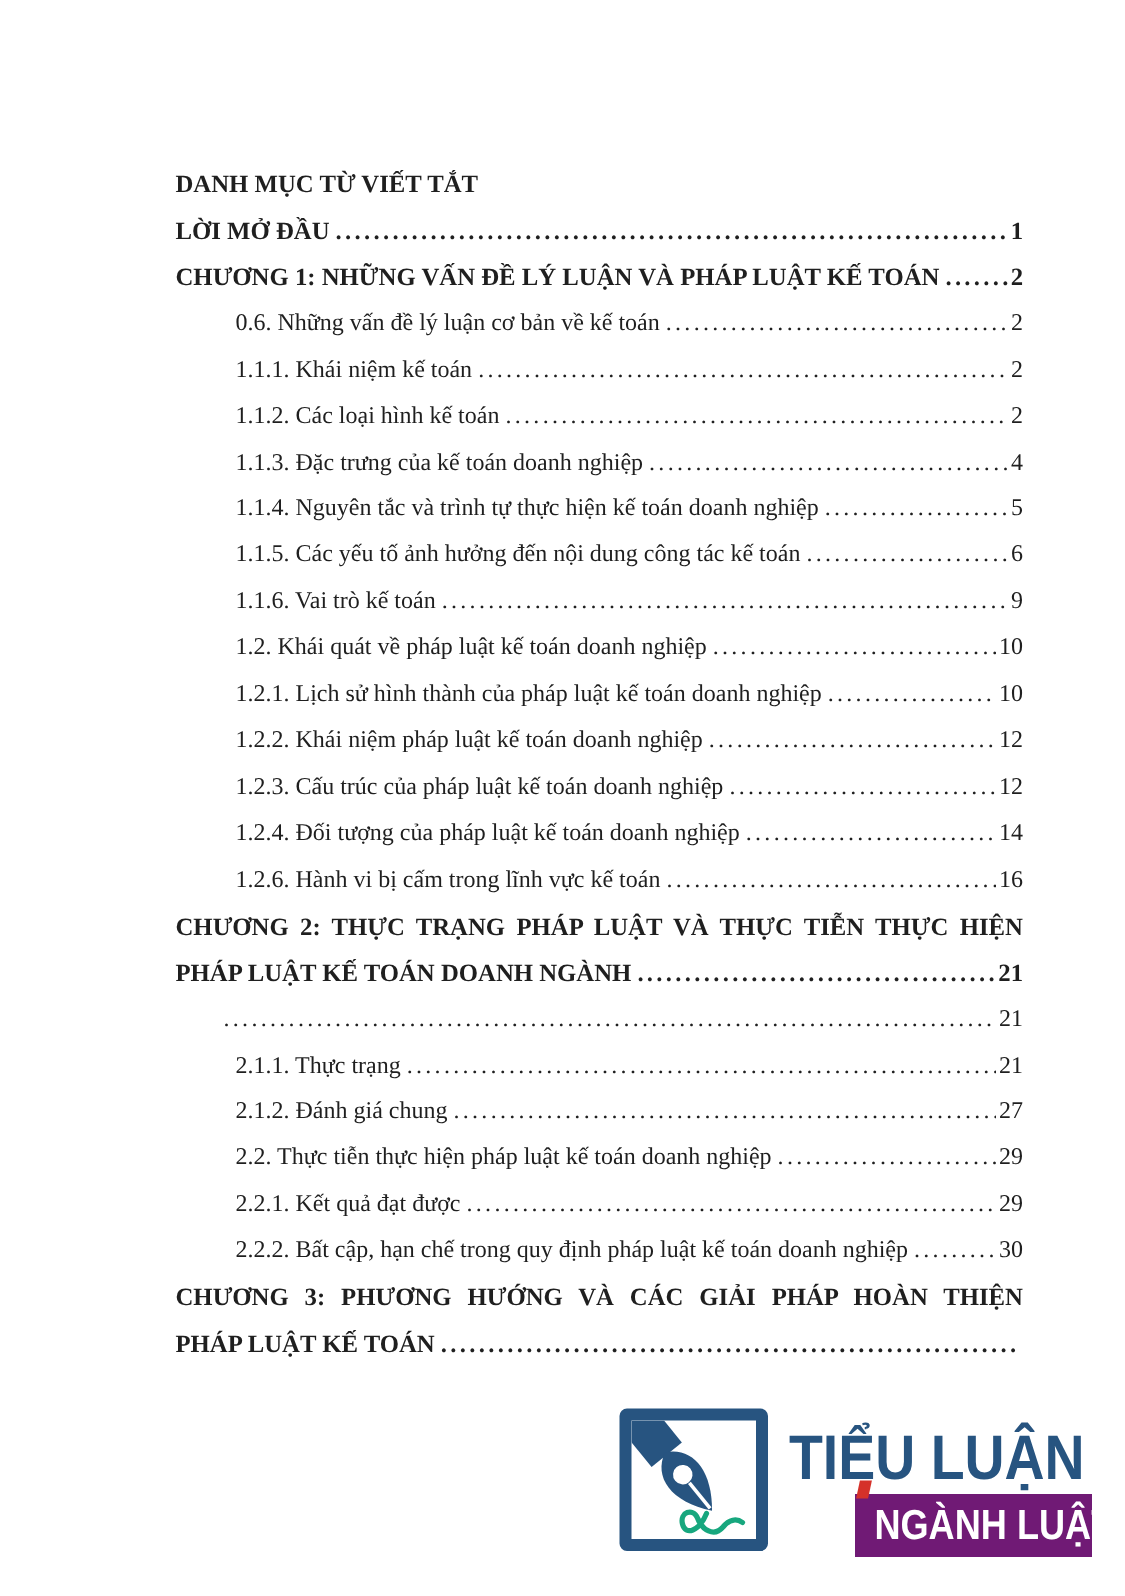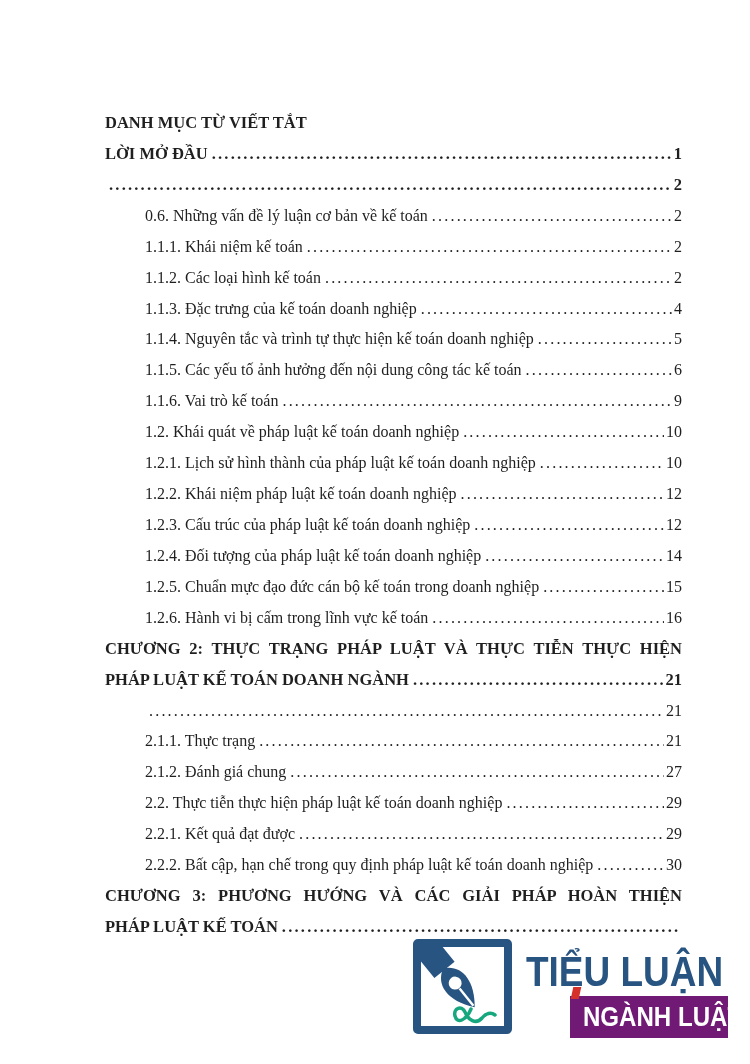--- a/index.html
+++ b/index.html
@@ -8,21 +8,21 @@
     font-family:"Liberation Serif","DejaVu Serif",serif; color:#1f1f1f; overflow:hidden;
   }
   .title {
     position:absolute; left:105px; top:76px; width:577px;
     text-align:center; font-size:19px; font-weight:bold; color:#2E74B5; letter-spacing:.5px;
   }
   .toc { position:absolute; left:105px; top:108px; width:577px; }
   .row { display:flex; align-items:baseline; height:30.93px; line-height:30.93px; font-size:16px; }
   .row.bold { font-weight:bold; font-size:16.5px; }
   .row.indent { padding-left:40px; }
-  .row .t { white-space:nowrap; flex:0 0 auto; }
+  .row .t { white-space:nowrap; flex:0 0 auto;margin-left:12px; }
   .row .leader { flex:1 1 auto; overflow:hidden; white-space:nowrap; letter-spacing:2.2px; margin:0 2px 0 4px; }
   .row .leader::after { content:"..............................................................................................................................."; }
   .row .pg { white-space:nowrap; flex:0 0 auto; }
   .row.justify { display:block; text-align:justify; text-align-last:justify; }
   .row.justify .t { white-space:normal; display:inline; }
 
   
   .logo { position:absolute; left:398px; top:934px; width:352px; height:112px; background:#ffffff; }
   .penbox {
     position:absolute; left:15px; top:5px; width:99px; height:95px; box-sizing:border-box;
@@ -55,20 +55,21 @@
       <div class="row bold">
       <span class="t">DANH MỤC TỪ VIẾT TẮT</span>
 
     </div>
       <div class="row bold">
       <span class="t">LỜI MỞ ĐẦU</span>
       <span class="leader"></span>
       <span class="pg">1</span>
     </div>
       <div class="row bold">
+      <span class="t">CHƯƠNG 1: NHỮNG VẤN ĐỀ LÝ LUẬN VÀ PHÁP LUẬT KẾ TOÁN</span>
       <span class="leader"></span>
       <span class="pg">2</span>
     </div>
       <div class="row indent">
       <span class="t">0.6. Những vấn đề lý luận cơ bản về kế toán</span>
       <span class="leader"></span>
       <span class="pg">2</span>
     </div>
       <div class="row indent">
       <span class="t">1.1.1. Khái niệm kế toán</span>
@@ -117,25 +118,20 @@
     </div>
       <div class="row indent">
       <span class="t">1.2.3. Cấu trúc của pháp luật kế toán doanh nghiệp</span>
       <span class="leader"></span>
       <span class="pg">12</span>
     </div>
       <div class="row indent">
       <span class="t">1.2.4. Đối tượng của pháp luật kế toán doanh nghiệp</span>
       <span class="leader"></span>
       <span class="pg">14</span>
-    </div>
-      <div class="row indent">
-      <span class="t">1.2.5. Chuẩn mực đạo đức cán bộ kế toán trong doanh nghiệp</span>
-      <span class="leader"></span>
-      <span class="pg">15</span>
     </div>
       <div class="row indent">
       <span class="t">1.2.6. Hành vi bị cấm trong lĩnh vực kế toán</span>
       <span class="leader"></span>
       <span class="pg">16</span>
     </div>
       <div class="row bold justify">
       <span class="t">CHƯƠNG 2: THỰC TRẠNG PHÁP LUẬT VÀ THỰC TIỄN THỰC HIỆN</span>
       
       

